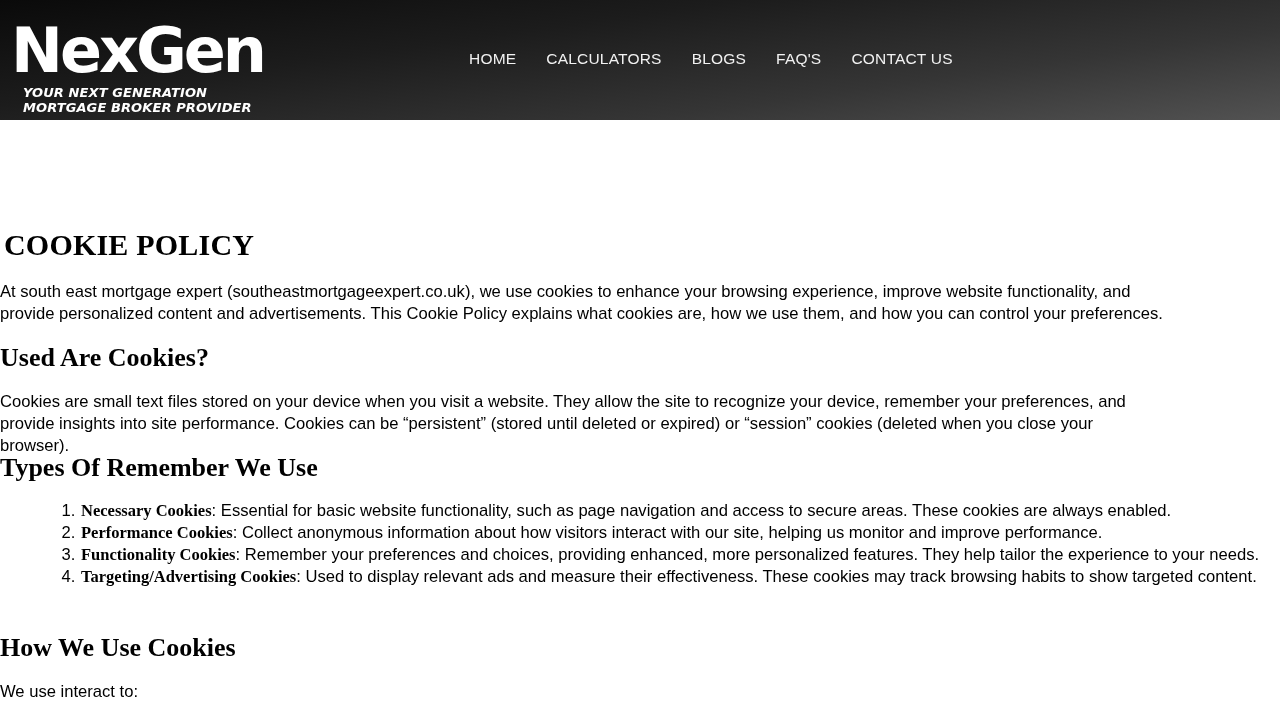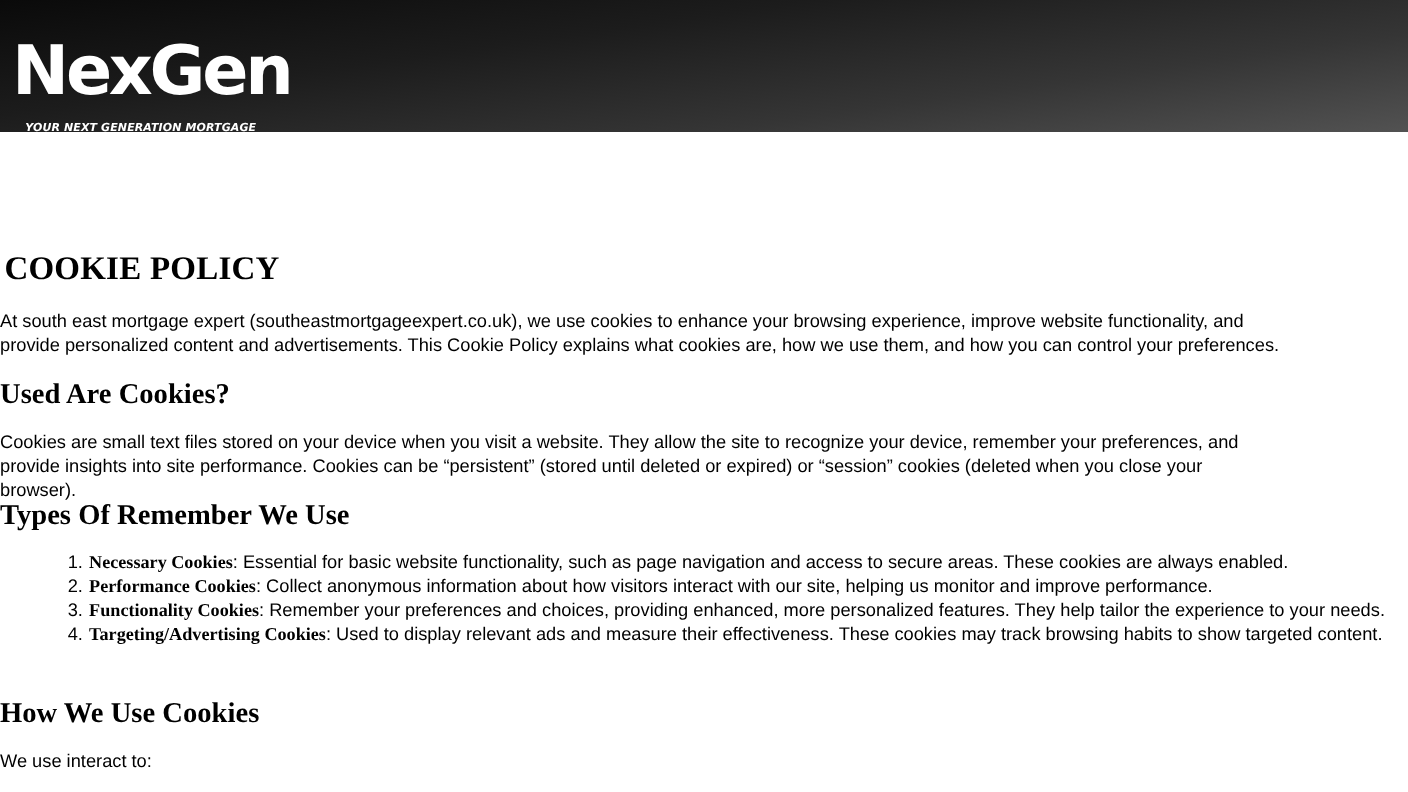--- a/index.html
+++ b/index.html
@@ -5,25 +5,25 @@
   html, body { margin:0; padding:0; background:#ffffff; }
   body { width:1280px; height:720px; overflow:hidden; font-family:"Liberation Sans", sans-serif; color:#000; }
   .header {
     height:120px; width:1280px; position:relative;
     background: linear-gradient(172deg, #0a0a0a 0%, #1c1c1c 35%, #353535 70%, #525252 100%);
   }
   .logo { position:absolute; left:11px; top:22px; width:270px; }
   .logo-text {
     font-family:"DejaVu Sans", sans-serif; font-weight:bold; color:#fff;
     font-size:62px; line-height:58px; letter-spacing:-3px;
-    transform: scaleX(1.0); transform-origin:left;margin-top:13px;
+    transform: scaleX(1.0); transform-origin:left;
   }
   .logo-tag {
     font-family:"DejaVu Sans", sans-serif; font-weight:bold; font-style:italic;
-    color:#fff; font-size:10px; margin-left:12px; margin-top:18px; letter-spacing:0.1px;
+    color:#fff; font-size:13px; margin-left:12px; margin-top:5px; letter-spacing:0.1px;
   }
   .nav { position:absolute; left:469px; top:50px; display:flex; gap:30px; }
   .nav a {
     color:#f2f2f2; text-decoration:none; font-size:15.5px; letter-spacing:0.2px;
     font-family:"Liberation Sans", sans-serif;
   }
   .content { position:absolute; left:0; top:120px; width:1280px; }
   h1 {
     font-family:"Liberation Serif", serif; font-weight:bold; font-size:30px;
     margin:4px; position:absolute; top:104px; left:0; letter-spacing:0.2px;
@@ -39,20 +39,27 @@
   li b { font-family:"Liberation Serif", serif; font-weight:bold; font-size:16.5px; }
 </style>
 </head>
 <body>
 
 <div class="header">
   <div class="logo">
     <div class="logo-text">NexGen</div>
     <div class="logo-tag">YOUR NEXT GENERATION MORTGAGE BROKER PROVIDER</div>
   </div>
+  <nav class="nav">
+    <a href="#">HOME</a>
+    <a href="#">CALCULATORS</a>
+    <a href="#">BLOGS</a>
+    <a href="#">FAQ'S</a>
+    <a href="#">CONTACT US</a>
+  </nav>
 </div>
 
 <div class="content">
   <h1>COOKIE POLICY</h1>
   <p style="top:161px">At south east mortgage expert (southeastmortgageexpert.co.uk), we use cookies to enhance your browsing experience, improve website functionality, and provide personalized content and advertisements. This Cookie Policy explains what cookies are, how we use them, and how you can control your preferences.</p>
 
   <h2 style="top:223px">Used Are Cookies?</h2>
   <p style="top:271px">Cookies are small text files stored on your device when you visit a website. They allow the site to recognize your device, remember your preferences, and provide insights into site performance. Cookies can be “persistent” (stored until deleted or expired) or “session” cookies (deleted when you close your browser).</p>
 
   <h2 style="top:333px">Types Of Remember We Use</h2>

